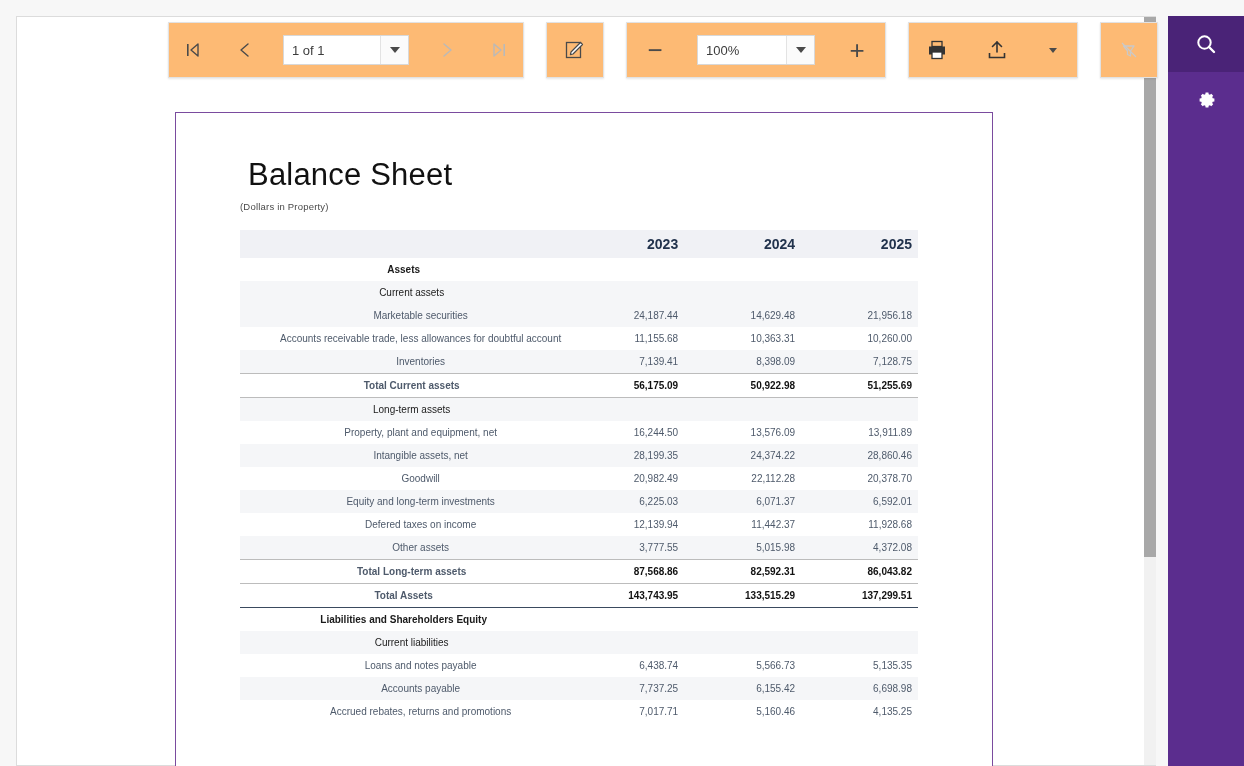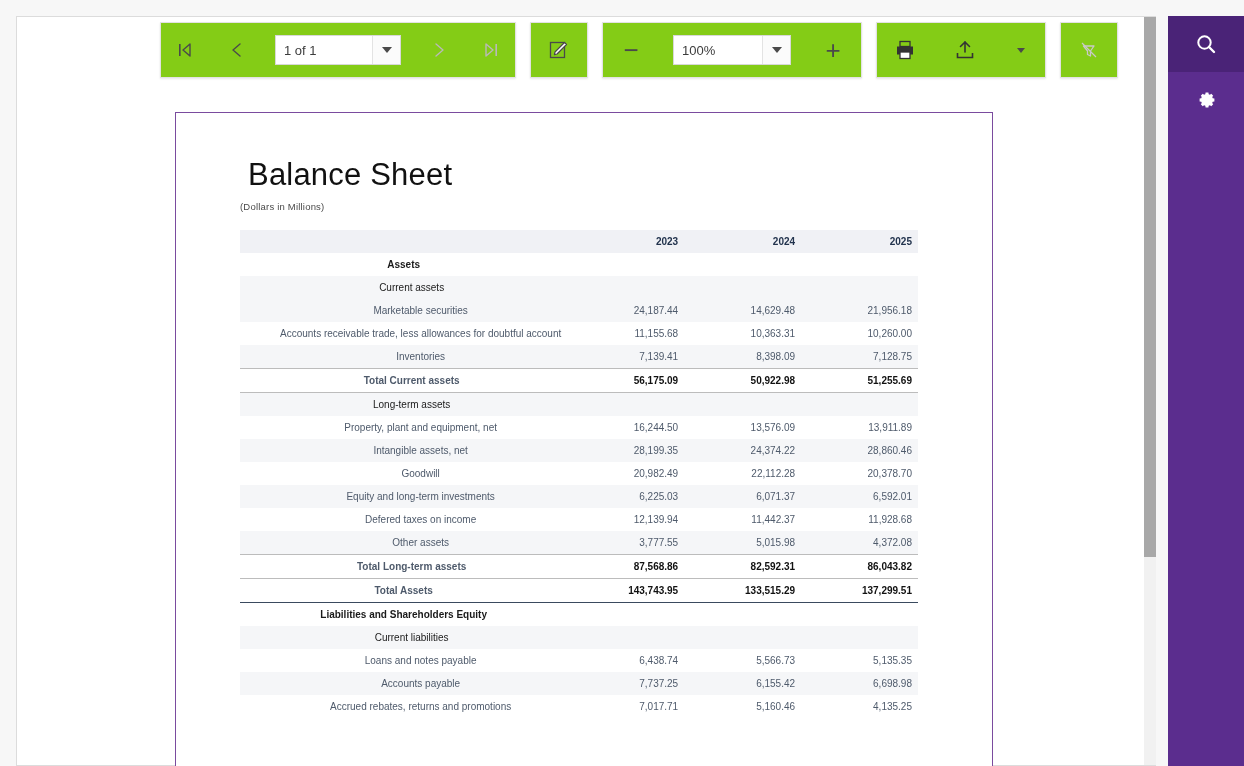--- a/index.html
+++ b/index.html
@@ -65,26 +65,27 @@
   .toolbar {
     position: absolute;
     left: 160px; top: 22px;
     display: flex;
     align-items: center;
     gap: 14px;
   }
   .tgroup {
     display: flex;
     align-items: center;
-    background: #84cc16;
+    background: #fdba74;
     border: 1px solid #e2e2e2;
     box-shadow: 0 1px 2px rgba(0,0,0,0.10);
     height: 56px;
     padding: 0 6px;
     gap: 16px;
+    margin-left: 8px;
   }
   .ticon {
     width: 36px; height: 40px;
     display: flex; align-items: center; justify-content: center;
     color: #4a4a4a;
     cursor: pointer;
     user-select: none;
   }
   .ticon.big { width: 44px; }
 
@@ -155,21 +156,21 @@
   }
 
   table.fin {
     margin-top: 18px;
     width: 678px;
     border-collapse: collapse;
     font-size: 10px;
     color: #3b3b3b;
   }
   table.fin th {
-    font-size: 10px;
+    font-size: 14px;
     font-weight: bold;
     color: #22334d;
     text-align: right;
     padding: 6px 6px 6px 0;
     background: #f0f1f5;
   }
   table.fin th.lbl { text-align: left; padding-left: 6px; }
   table.fin td {
     padding: 6px 6px 6px 0;
     text-align: right;
@@ -299,21 +300,21 @@
             <path d="M5.5 7 L16 7 L12.5 12 L12.5 17 L9.5 15.5 L9.5 12 Z" fill="none" stroke="#c9c9c9" stroke-width="1.3" stroke-linejoin="round"></path>
           </svg>
       </div>
     </div>
 
   </div>
 
   <div class="report">
     <div class="report-inner">
       <h1 class="title">Balance Sheet</h1>
-      <div class="subtitle">(Dollars in Millions)</div>
+      <div class="subtitle">(Dollars in Property)</div>
 
       <table class="fin">
         <thead>
           <tr>
             <th class="lbl"></th>
             <th class="col-num">2023</th>
             <th class="col-num">2024</th>
             <th class="col-num">2025</th>
           </tr>
         </thead>

